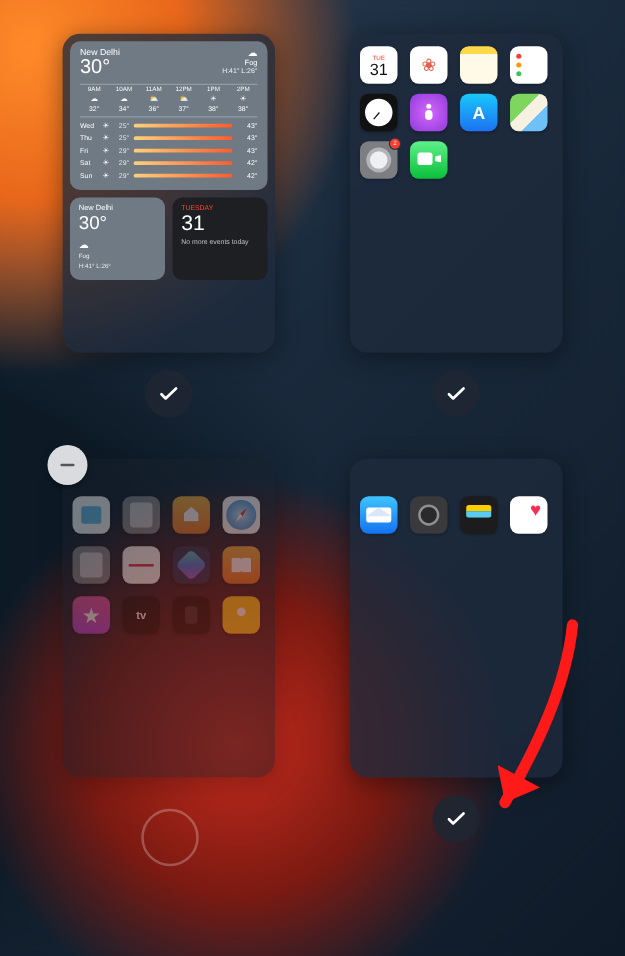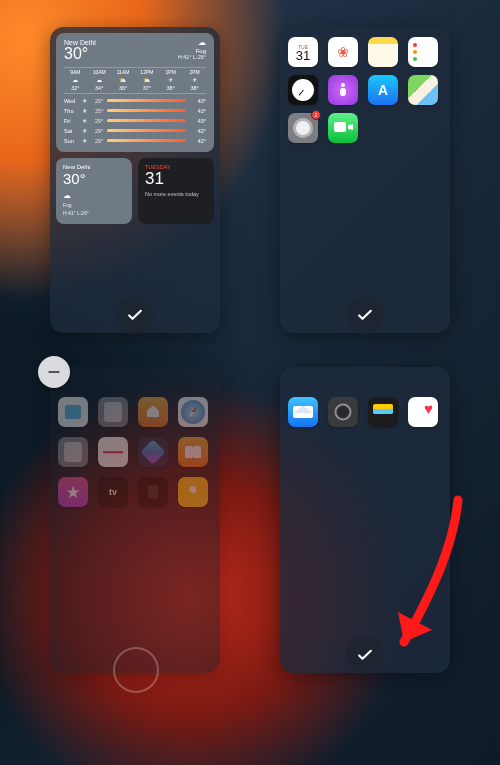--- a/index.html
+++ b/index.html
@@ -9,21 +9,21 @@
     background:
       radial-gradient(circle at 5% 5%, #ff8a2a 0%, #e8671b 14%, rgba(232,103,27,0) 30%),
       radial-gradient(circle at 38% 78%, #c42a1c 0%, #7a1a12 18%, rgba(122,26,18,0) 32%),
       radial-gradient(circle at -10% 65%, #0d1a26 0%, #0d1a26 25%, rgba(13,26,38,0) 45%),
       linear-gradient(135deg, #2a3c55 0%, #1a2a3c 40%, #0f1a28 100%);
   }
   .blur-overlay { position:absolute; inset:0; backdrop-filter: blur(2px); }
   .page {
     position: absolute;
     width: 170px;
-    height: 306px;
+    height: 255px;
     border-radius: 14px;
     background: rgba(30,42,60,0.78);
     box-shadow: 0 4px 20px rgba(0,0,0,0.4);
     overflow: hidden;
   }
   .page.dim { opacity: 0.55; filter: saturate(0.8) brightness(0.8); }
   .page1 { left: 50px; top: 27px; }
   .page2 { left: 280px; top: 27px; }
   .page3 { left: 50px; top: 367px; }
   .page4 { left: 280px; top: 367px; }

